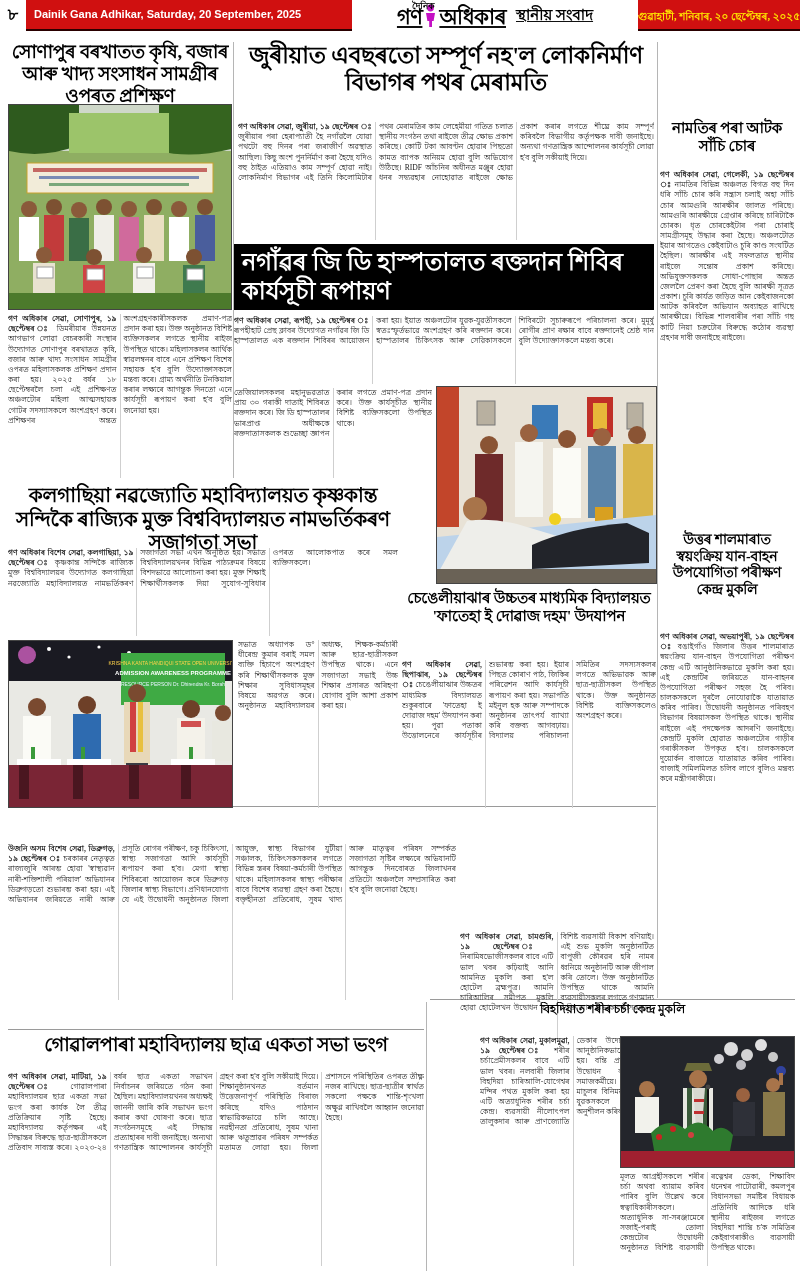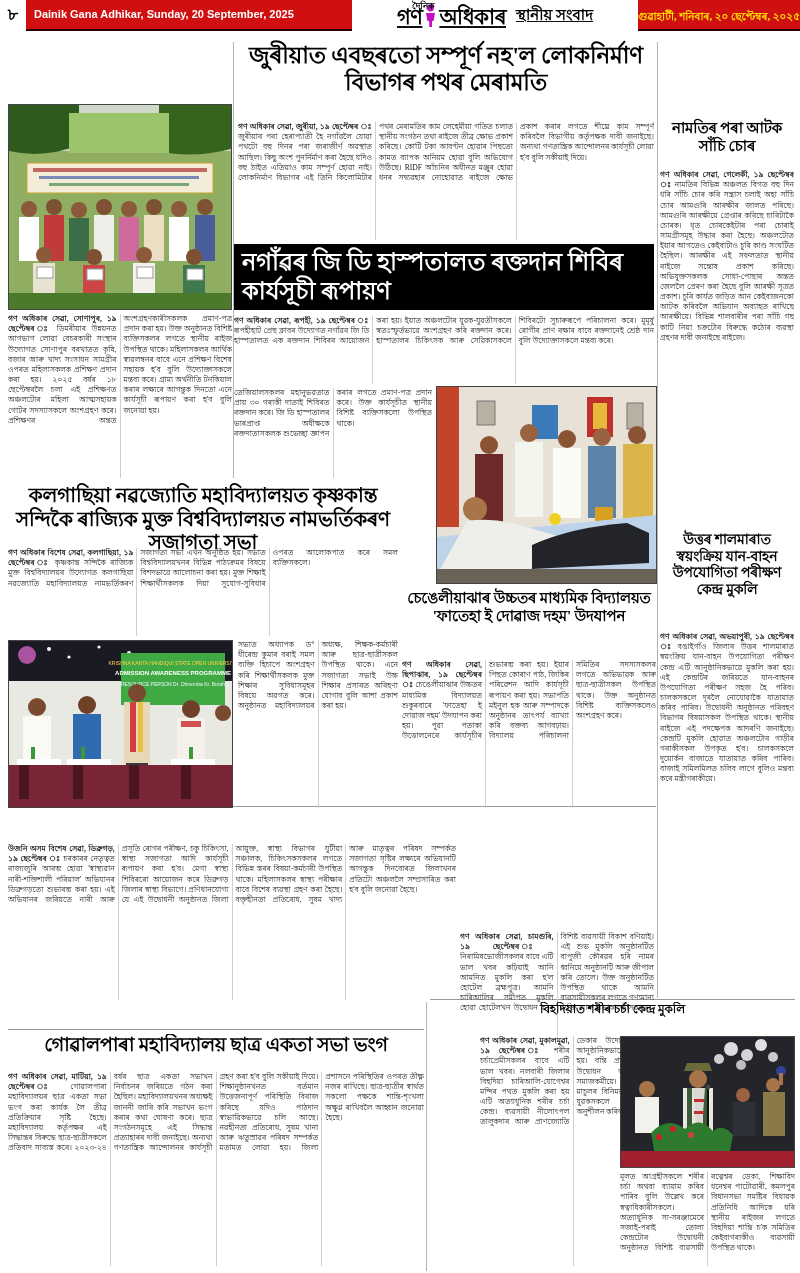--- a/index.html
+++ b/index.html
@@ -38,21 +38,21 @@
   .vline{width:1px;background:#b5b5b5;}
   .hline{height:1px;background:#9a9a9a;}
 </style>
 </head>
 <body>
 
 <div class="page">
 
   <div class="abs masthead">
     <div class="abs pageno">৮</div>
-    <div class="abs dateline-left">Dainik Gana Adhikar, Sunday, 20 September, 2025</div>
+    <div class="abs dateline-left">Dainik Gana Adhikar, Saturday, 20 September, 2025</div>
     <div class="abs mast-center">
       <span class="brand-top">দৈনিক</span>
       <span class="brand">
         <span class="brand-main">গণ</span>
         <span style="display:inline-block;width:13px;height:24px;">
           <svg width="13" height="24" viewBox="0 0 13 24">
             <circle cx="6.5" cy="4" r="3.4" fill="#c410c4"></circle>
             <path d="M2 9 h9 l-1.4 8 h-1.6 v6 h-2.8 v-6 H3.4 Z" fill="#c410c4"></path>
           </svg>
         </span>
@@ -63,20 +63,21 @@
     <div class="abs dateline-right">গুৱাহাটী, শনিবাৰ, ২০ ছেপ্টেম্বৰ, ২০২৫</div>
   </div>
 
   <div class="abs vline" style="left:233px;top:42px;height:436px;"></div>
   <div class="abs vline" style="left:657px;top:42px;height:956px;"></div>
   <div class="abs vline" style="left:426px;top:1002px;height:269px;"></div>
   <div class="abs hline" style="left:8px;top:1029px;width:416px;"></div>
   <div class="abs hline" style="left:430px;top:999px;width:365px;"></div>
   <div class="abs hline" style="left:8px;top:806px;width:648px;"></div>
 
+  <div class="abs headline" style="left:8px;top:42px;width:224px;height:58px;font-size:18.5px;">সোণাপুৰ বৰখাতত কৃষি, বজাৰ আৰু খাদ্য সংসাধন সামগ্ৰীৰ ওপৰত প্ৰশিক্ষণ</div>
 
   <div class="abs photo" style="left:8px;top:104px;width:224px;height:206px;">
     <svg width="222" height="204" viewBox="0 0 222 204">
       <rect width="222" height="204" fill="#8fae62"></rect>
       <rect y="0" width="222" height="46" fill="#cfd8c9"></rect>
       <path d="M0 0 h70 v40 q-35 14 -70 6 Z" fill="#2e5a1e"></path>
       <path d="M150 0 h72 v44 q-40 10 -72 2 Z" fill="#35641f"></path>
       <rect x="60" y="8" width="100" height="40" fill="#9cc46a"></rect>
       <rect x="18" y="58" width="186" height="30" fill="#f2ecd9" stroke="#caa12c"></rect>
       <rect x="24" y="63" width="174" height="4" fill="#b03030" opacity="0.7"></rect>

